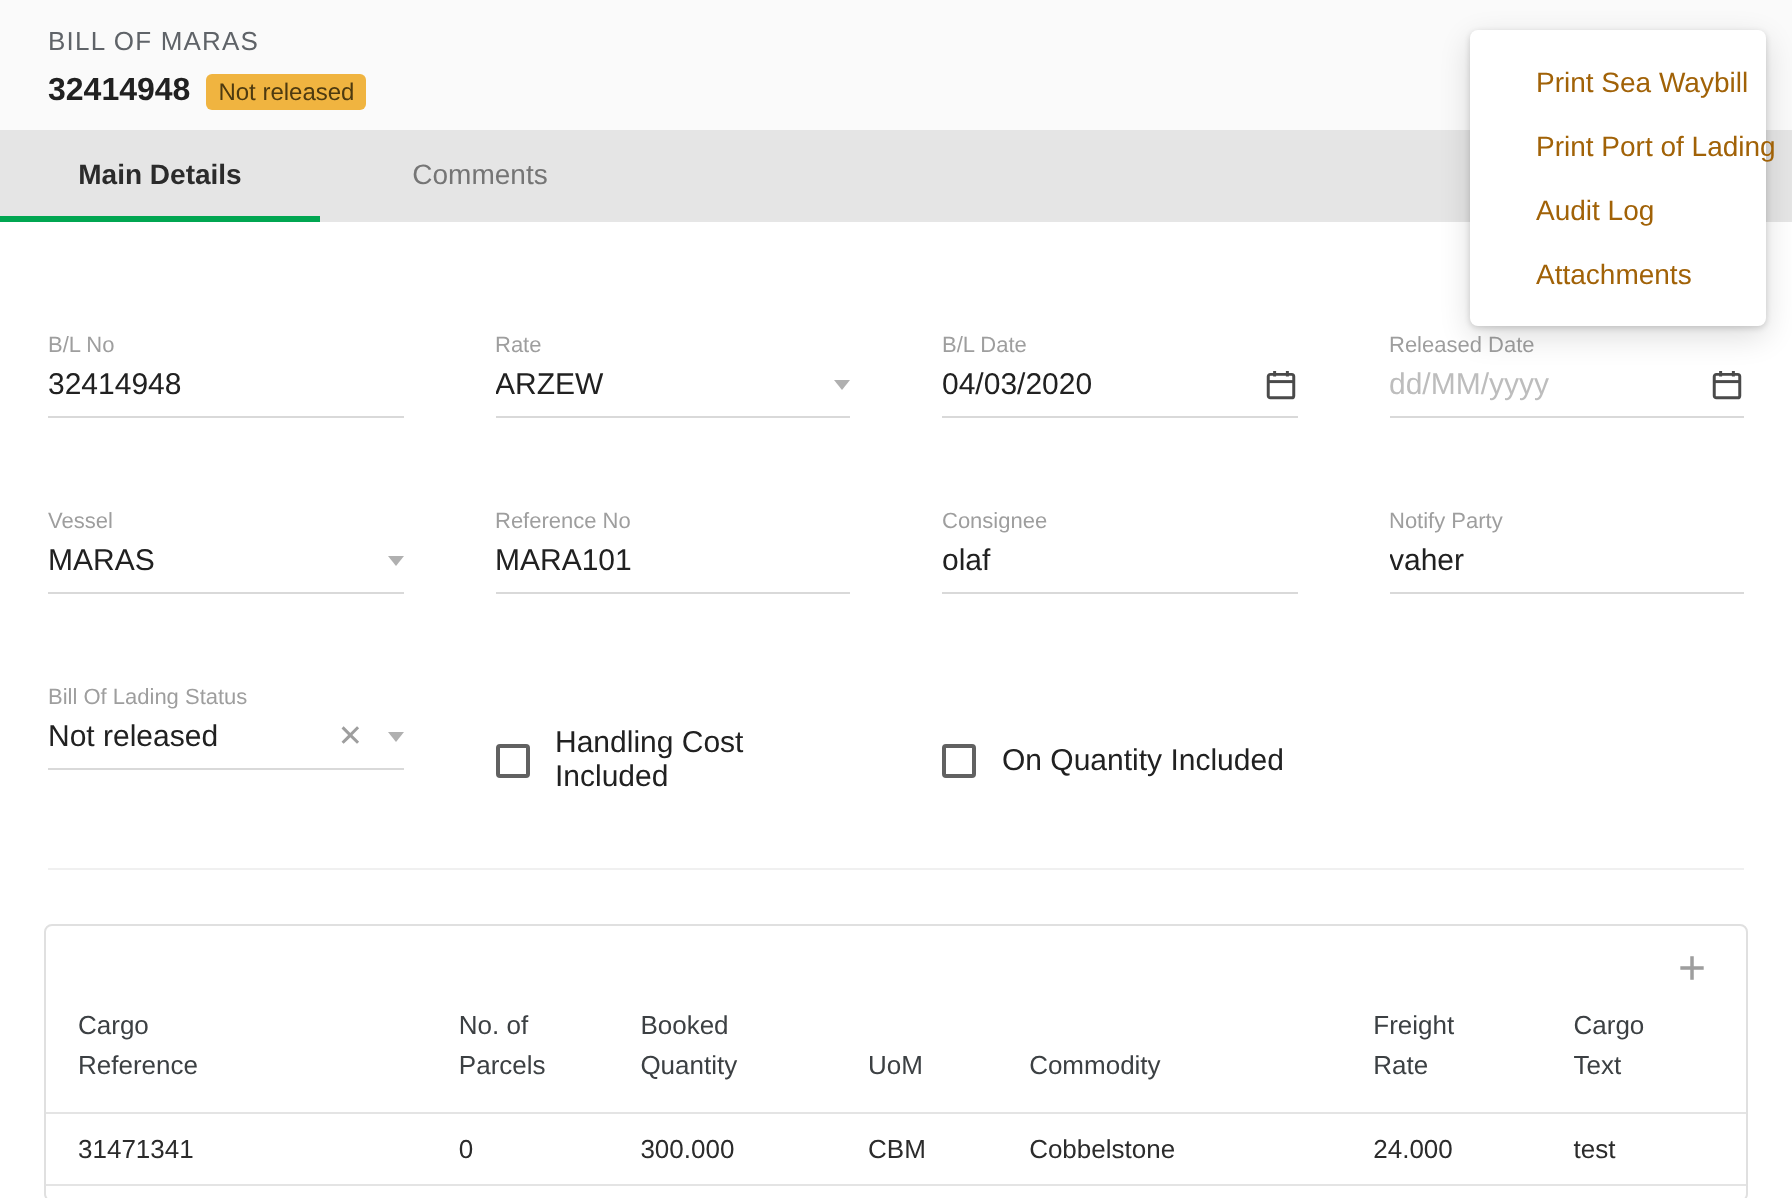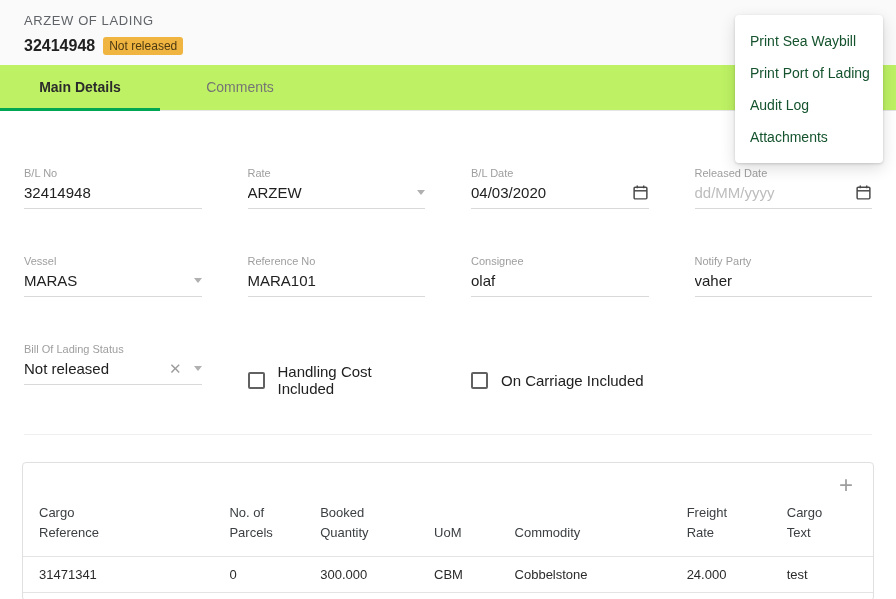--- a/index.html
+++ b/index.html
@@ -33,21 +33,21 @@
     background: #f0b440;
     color: #4d3a10;
     font-size: 12px;
     padding: 3px 6px;
     border-radius: 3px;
     line-height: 1;
   }
 
   
   .tabbar {
-    background: #bef264;
+    background: #e5e5e5;
     display: flex;
     border-bottom: 1px solid #e6e6e6;
   }
   .tab {
     width: 160px;
     text-align: center;
     padding: 14px 0 13px 0;
     font-size: 14px;
     color: #757575;
     cursor: pointer;
@@ -191,32 +191,32 @@
     top: 15px;
     right: 13px;
     width: 148px;
     background: #ffffff;
     border-radius: 4px;
     box-shadow: 0 1px 3px rgba(0,0,0,.16), 0 5px 16px rgba(0,0,0,.14);
     padding: 10px 0;
     z-index: 20;
   }
   .menu-item {
-    padding: 8px 15px;
+    padding: 8px 33px;
     font-size: 14px;
-    color: #14532d;
+    color: #a16207;
     cursor: pointer;
     white-space: nowrap;
   }
 </style>
 </head>
 <body>
 
 <div class="header">
-  <div class="header-title">ARZEW OF LADING</div>
+  <div class="header-title">BILL OF MARAS</div>
   <div class="doc-row">
     <span class="doc-number">32414948</span>
     <span class="status-badge">Not released</span>
   </div>
 </div>
 
 <div class="tabbar">
   <div class="tab active">Main Details</div>
   <div class="tab">Comments</div>
 </div>
@@ -307,21 +307,21 @@
       </div>
     </div>
 
     <div class="checkbox-item">
       <span class="checkbox-box"></span>
       <span class="checkbox-label">Handling Cost Included</span>
     </div>
 
     <div class="checkbox-item">
       <span class="checkbox-box"></span>
-      <span class="checkbox-label">On Carriage Included</span>
+      <span class="checkbox-label">On Quantity Included</span>
     </div>
 
     <div></div>
   </div>
 
   <hr class="section-divider">
 </div>
 
 <div class="card">
   <div class="card-toolbar">

